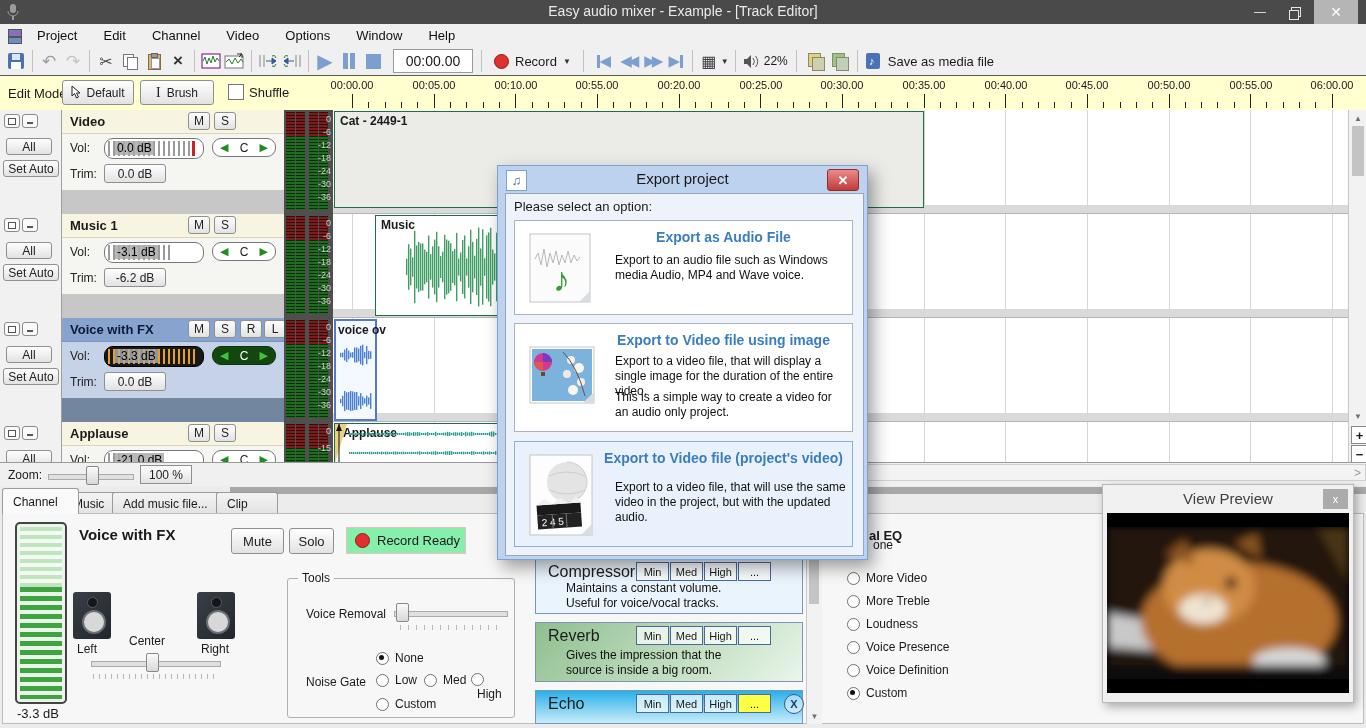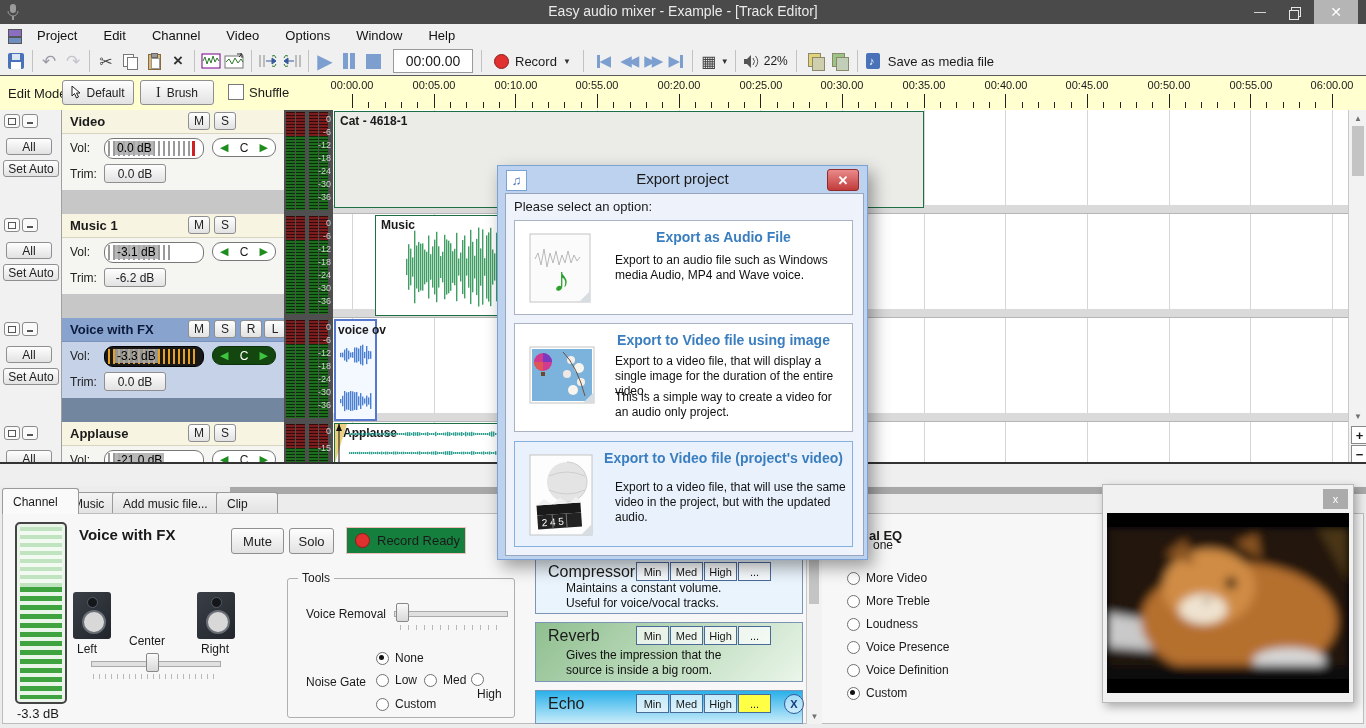--- a/index.html
+++ b/index.html
@@ -389,21 +389,21 @@
           <i class="gline" style="left: 753.94px;"></i>
           <i class="gline" style="left: 835.6px;"></i>
           <i class="gline" style="left: 917.26px;"></i>
           <i class="gline" style="left: 998.92px;"></i>
         </div>
       <div class="rowband" style="top:95px"></div>
       <div class="rowband" style="top:199px"></div>
       <div class="rowband" style="top:303px"></div>
 
       <div class="clip" style="left:1px;top:1px;width:590px;height:97px;background:#ebebe8">
-        <span class="cliplab">Cat - 4618-1</span>
+        <span class="cliplab">Cat - 2449-1</span>
       </div>
 
       <div class="clip" style="left:42px;top:105px;width:490px;height:101px">
         <span class="cliplab">Music</span>
         <div class="wave" style="left:30px;top:8px"><svg width="450" height="86" xmlns="http://www.w3.org/2000/svg">
               <rect x="0" y="34.8" width="1.4" height="16.3" fill="#3f9e63"></rect>
               <rect x="2" y="20.2" width="1.4" height="45.6" fill="#3f9e63"></rect>
               <rect x="4" y="24.6" width="1.4" height="36.7" fill="#3f9e63"></rect>
               <rect x="6" y="33.4" width="1.4" height="19.3" fill="#3f9e63"></rect>
               <rect x="8" y="6.7" width="1.4" height="72.6" fill="#3f9e63"></rect>
@@ -1379,41 +1379,51 @@
 
     <div class="vscroll" style="left:1348px;top:0;width:18px;height:352px">
       <span class="scbtn" style="left:0;top:2px;width:18px;height:12px">▲</span>
       <i class="sthumb" style="left:3px;top:16px;width:12px;height:50px"></i>
       <span class="scbtn" style="left:0;top:300px;width:18px;height:12px">▼</span>
       <div class="pmbtn" style="top:316px">+</div>
       <div class="pmbtn" style="top:335px">−</div>
     </div>
   </div>
 
+  <div id="zoombar">
+    <span class="abs" style="left:8px;top:5px;font-size:12px">Zoom:</span>
+    <i class="slidertrack" style="left:48px;top:11px;width:84px"></i>
+    <i class="sliderthumb" style="left:86px;top:3px"></i>
+    <div class="btn" style="left:140px;top:2px;width:52px;height:19px;border-radius:0">100 %</div>
+    <div class="abs" style="left:538px;top:1px;width:828px;height:17px;background:#f3f3f3;border:1px solid #d0d0d0;box-sizing:border-box">
+      <span class="abs" style="left:4px;top:1px;color:#9a9a9a">&lt;</span>
+      <span class="abs" style="right:4px;top:1px;color:#9a9a9a">&gt;</span>
+    </div>
+  </div>
 
   <div id="bottom">
     <div class="abs" style="left:230px;top:1px;width:1136px;height:7px;background:#a8a8a8"></div>
     <div class="tab active" style="left:2px;width:55px">Channel</div>
     <div class="tab" style="left:62px;width:46px">Music</div>
     <div class="tab" style="left:112px;width:100px">Add music file...</div>
     <div class="tab" style="left:216px;width:40px">Clip</div>
 
     <div id="panel">
 
       <div class="abs" style="left:12px;top:8px;width:48px;height:178px;border:2px solid #444;border-radius:5px;background:#eaf5ea;overflow:hidden">
         <i class="abs" style="left:3px;right:3px;top:3px;height:60px;background:repeating-linear-gradient(to bottom,#bfe4bf 0 4px,#f2faf2 4px 8px)"></i>
         <i class="abs" style="left:3px;right:3px;top:63px;bottom:3px;background:repeating-linear-gradient(to bottom,#3fa43f 0 5px,#e8f5e8 5px 9px)"></i>
       </div>
       <span class="abs" style="left:14px;top:192px;font-size:13px">-3.3 dB</span>
 
       <span class="abs" style="left:76px;top:12px;font-size:15px;font-weight:bold">Voice with FX</span>
 
       <div class="btn" style="left:228px;top:14px;width:53px;height:26px;font-size:13px">Mute</div>
       <div class="btn" style="left:286px;top:14px;width:45px;height:26px;font-size:13px">Solo</div>
-      <div class="abs" style="left:343px;top:13px;width:120px;height:27px;border:1px solid #f0bcbc;background:#15803d;display:flex;align-items:center;gap:7px;padding-left:8px;box-sizing:border-box">
+      <div class="abs" style="left:343px;top:13px;width:120px;height:27px;border:1px solid #f0bcbc;background:#86efac;display:flex;align-items:center;gap:7px;padding-left:8px;box-sizing:border-box">
         <i class="reddot"></i>
         <span style="font-size:13px">Record Ready</span>
       </div>
 
       <div class="speaker" style="left:70px;top:78px">
         <i style="left:14px;top:5px;width:9px;height:9px;background:#14161a;border:1px solid #565b64"></i>
         <i style="left:9px;top:18px;width:20px;height:20px;background:#d8d8d8;border:2px solid #6a6f78"></i>
       </div>
       <div class="speaker" style="left:194px;top:78px">
         <i style="left:14px;top:5px;width:9px;height:9px;background:#14161a;border:1px solid #565b64"></i>
@@ -1476,20 +1486,21 @@
       <span class="abs" style="left:844px;top:57px"><i class="radio"></i><span class="rlabel">More Video</span></span>
       <span class="abs" style="left:844px;top:80px"><i class="radio"></i><span class="rlabel">More Treble</span></span>
       <span class="abs" style="left:844px;top:103px"><i class="radio"></i><span class="rlabel">Loudness</span></span>
       <span class="abs" style="left:844px;top:126px"><i class="radio"></i><span class="rlabel">Voice Presence</span></span>
       <span class="abs" style="left:844px;top:149px"><i class="radio"></i><span class="rlabel">Voice Definition</span></span>
       <span class="abs" style="left:844px;top:172px"><i class="radio on"></i><span class="rlabel">Custom</span></span>
     </div>
   </div>
 
   <div id="preview">
+    <span class="t">View Preview</span>
     <div id="pvclose">x</div>
     <div class="abs" style="left:4px;top:28px;width:242px;height:180px;background:#000">
       <svg width="242" height="180" viewBox="0 0 242 180">
         <defs>
             <filter id="blur1" x="-20%" y="-20%" width="140%" height="140%">
               <feGaussianBlur stdDeviation="5"></feGaussianBlur>
             </filter>
           </defs>
         <rect width="242" height="180" fill="#000"></rect>
         <g filter="url(#blur1)">

